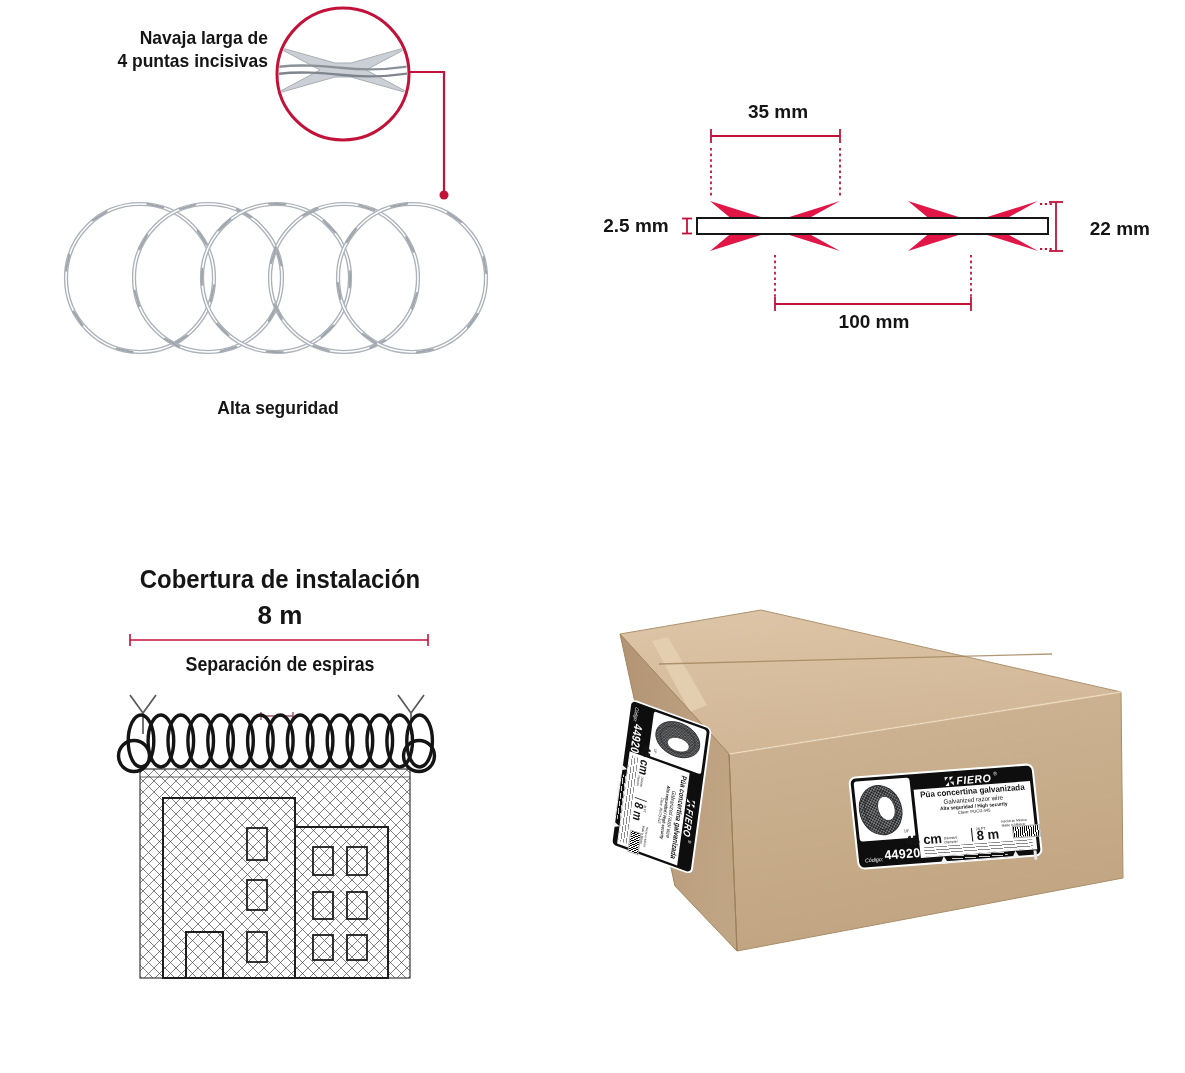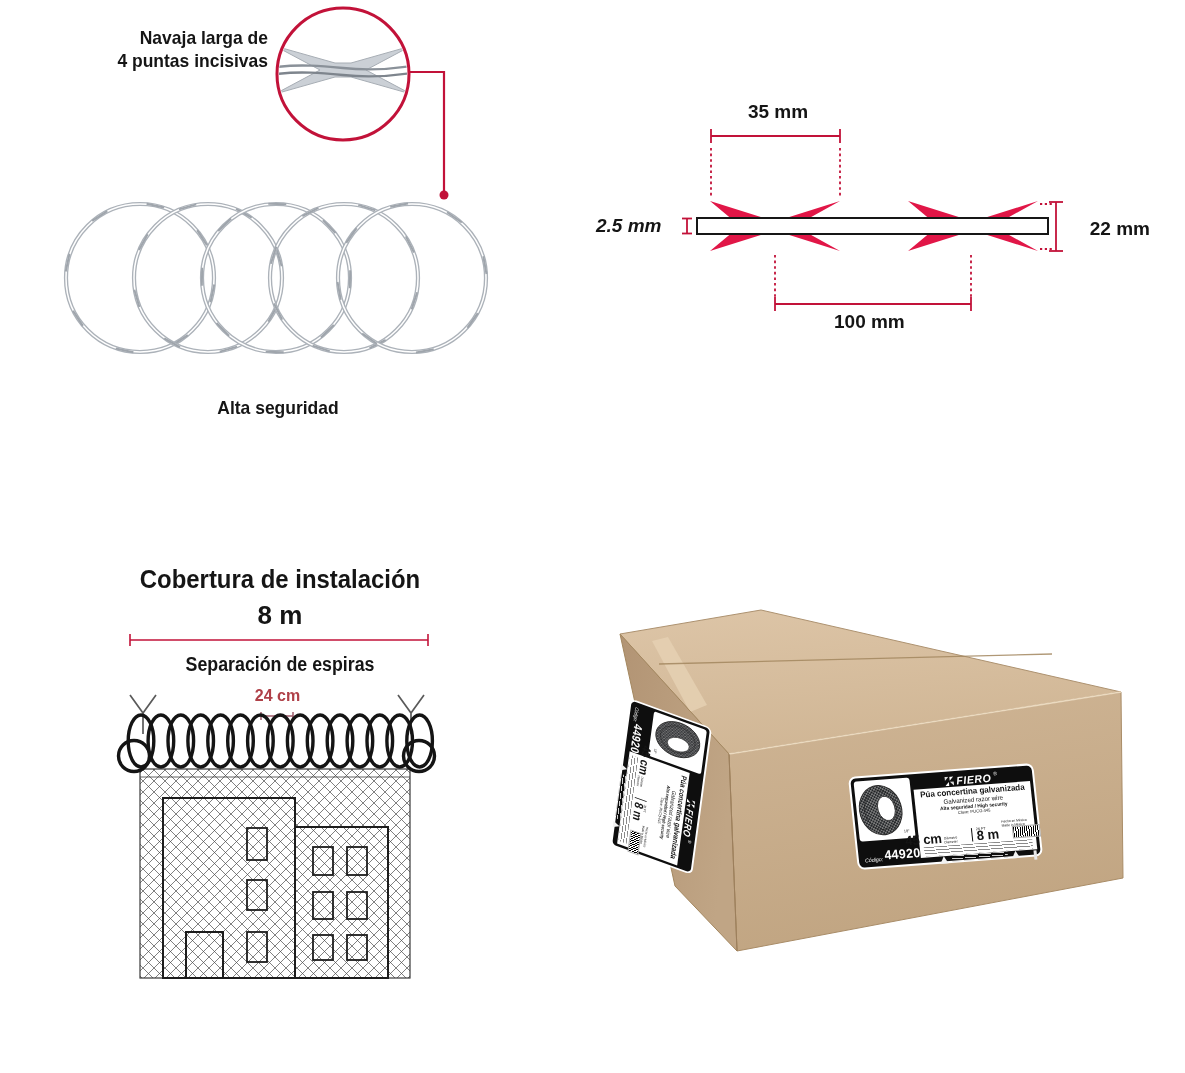--- a/index.html
+++ b/index.html
@@ -5,23 +5,23 @@
   html,body{margin:0;padding:0;background:#fff;}
   .stage{position:relative;width:1185px;height:1053px;background:#fff;overflow:hidden;
          font-family:"Liberation Sans","DejaVu Sans",sans-serif;color:#151515;}
   .art{position:absolute;left:0;top:0;}
   .txt{position:absolute;font-weight:bold;line-height:1.22;}
   .cond{transform:scaleX(.92);}
   .callout{left:88px;top:26px;width:180px;text-align:right;font-size:19px;transform-origin:right center;}
   .alta{left:168px;top:396px;width:220px;text-align:center;font-size:19px;transform-origin:center;}
   .dim-label{font-size:19px;}
   .d65{left:738px;top:100px;width:80px;text-align:center;}
-  .d25{left:596px;top:214px;width:80px;text-align:left;font-style:italic;}
+  .d25{left:596px;top:214px;width:80px;text-align:center;}
   .d22{left:1066px;top:217px;width:84px;text-align:right;}
-  .d100{left:834px;top:310px;width:80px;text-align:left;}
+  .d100{left:834px;top:310px;width:80px;text-align:center;}
   .inst-title{left:100px;top:564px;width:360px;text-align:center;font-size:26px;transform-origin:center;}
   .inst-8m{left:100px;top:600px;width:360px;text-align:center;font-size:26px;}
   .inst-sep{left:100px;top:652px;width:360px;text-align:center;font-size:20px;transform-origin:center;transform:scaleX(.89);}
   .inst-24{left:100px;top:686px;width:355px;text-align:center;font-size:16px;color:#AF4048;}
 
   
   .fl{position:absolute;left:0;top:0;width:186px;height:90px;transform-origin:0 0;
       background:#fff;border-radius:7px;padding:2px;box-sizing:border-box;}
   .fl-front{transform:matrix(0.995,-0.075,0.111,1.033,848,777);}
   .fl-side{transform:matrix(-0.107,0.79,-0.91,-0.33,712,728);}
@@ -268,21 +268,20 @@
 <div class="txt alta cond">Alta seguridad</div>
 
 <div class="txt dim-label d65">35 mm</div>
 <div class="txt dim-label d25">2.5 mm</div>
 <div class="txt dim-label d22">22 mm</div>
 <div class="txt dim-label d100">100 mm</div>
 
 <div class="txt inst-title cond">Cobertura de instalación</div>
 <div class="txt inst-8m">8 m</div>
 <div class="txt inst-sep">Separación de espiras</div>
-<div class="txt inst-24">24 cm</div>
 
 <div class="fl fl-front">
   <div class="fl-in">
     <div class="fl-left">
       <div class="fl-photo">
         <svg width="50" height="58" viewBox="0 0 50 58">
           <g transform="rotate(-12 25 29)">
             <ellipse cx="24" cy="29" rx="21" ry="24" fill="url(#mesh)" stroke="#2a2a2a" stroke-width="1"></ellipse>
             <ellipse cx="30" cy="29" rx="8.5" ry="12" fill="#ffffff" stroke="#333" stroke-width="0.8"></ellipse>
             <ellipse cx="24" cy="29" rx="16" ry="19" fill="none" stroke="#1c1c1c" stroke-width="0.7" opacity="0.7"></ellipse>

